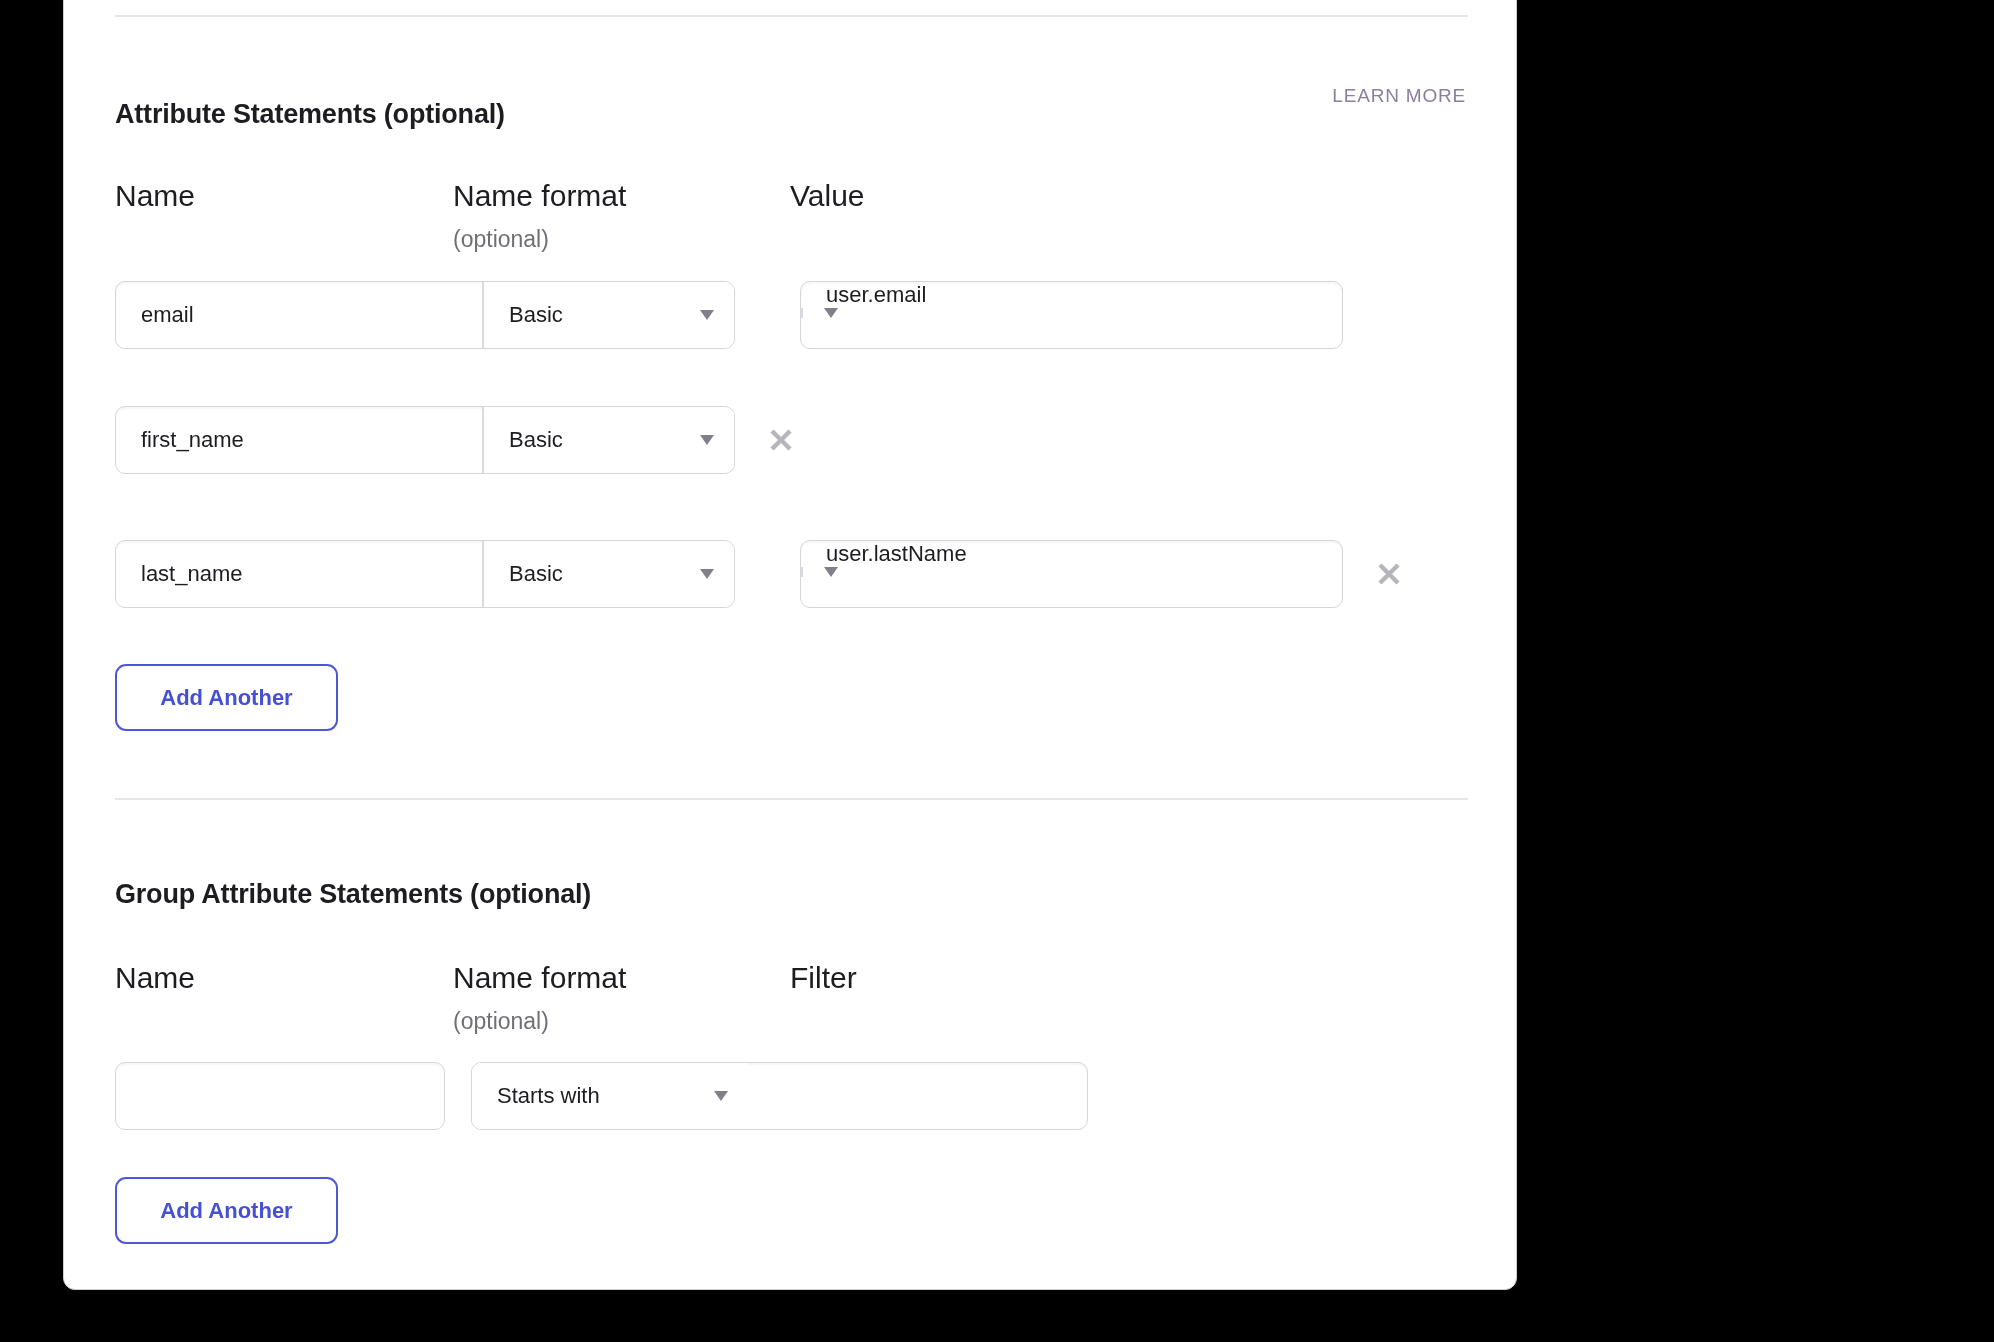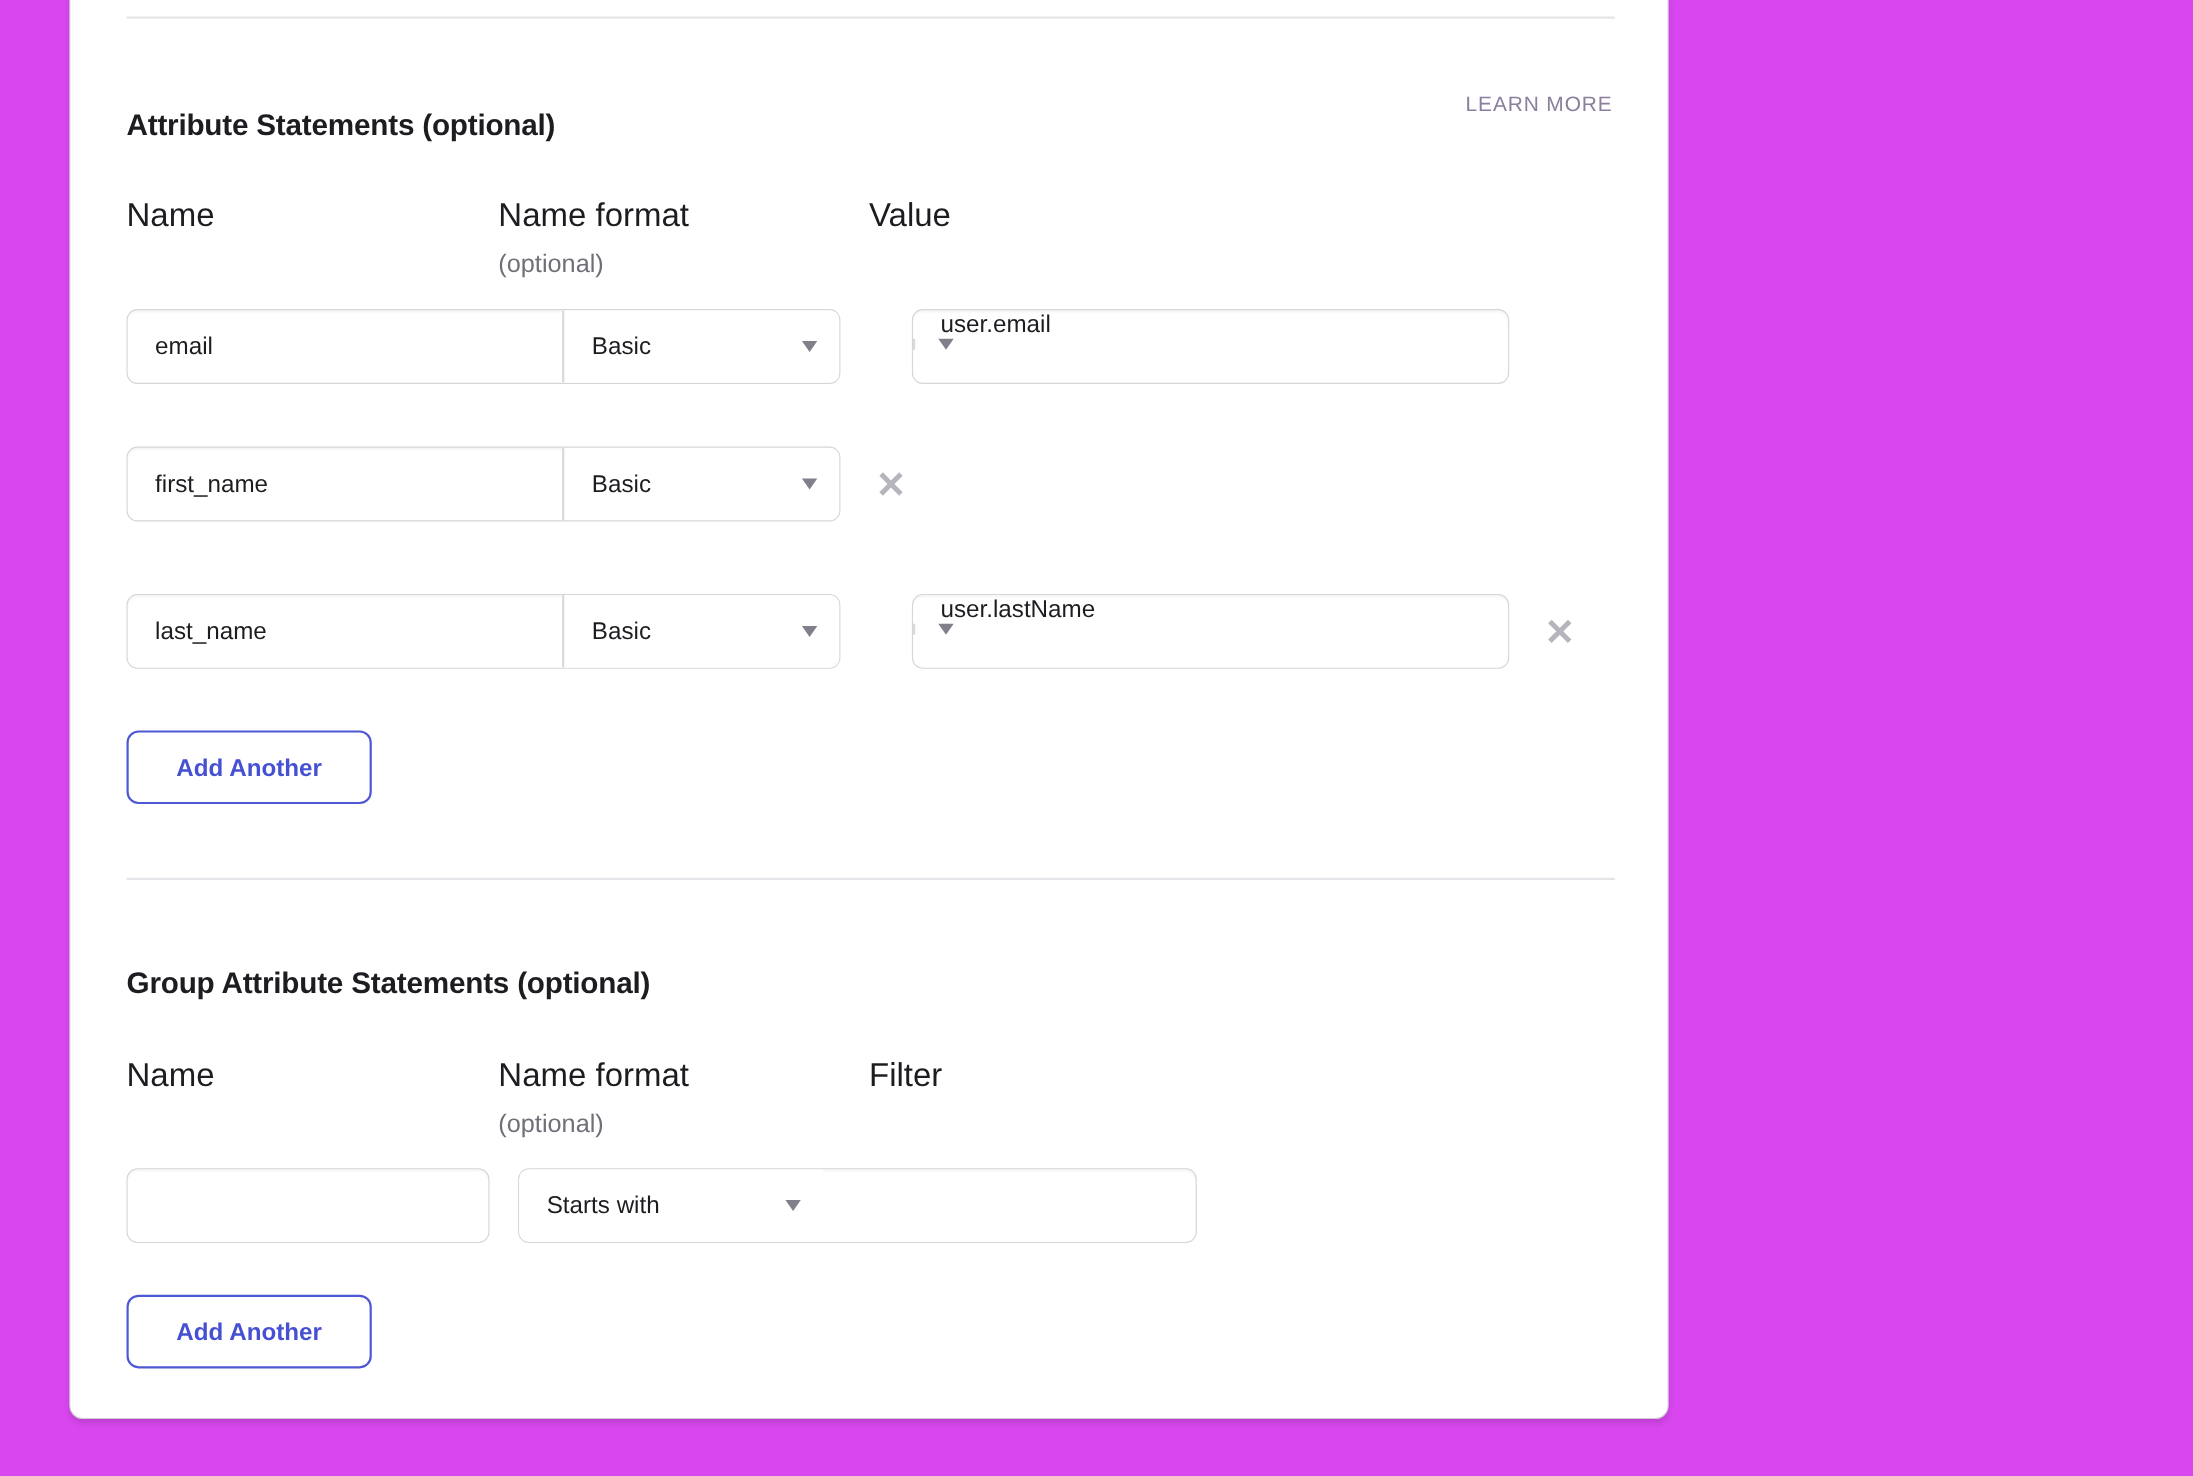--- a/index.html
+++ b/index.html
@@ -6,21 +6,21 @@
     margin: 0;
     padding: 0;
     background: #ffffff;
     font-family: "Liberation Sans", "DejaVu Sans", sans-serif;
   }
   .page {
     position: relative;
     width: 1994px;
     height: 1342px;
     overflow: hidden;
-    background: #d946ef;
+    background: #000000;
   }
   .card {
     position: absolute;
     left: 63px;
     top: -12px;
     width: 1454px;
     height: 1302px;
     background: #ffffff;
     border: 1px solid #cdcdd3;
     border-radius: 12px;
@@ -149,21 +149,21 @@
     display: flex;
     align-items: center;
     justify-content: center;
     width: 56px;
     cursor: pointer;
     background: #ffffff;
   }
 
   
   .w-name-1   { width: 366px; }
-  .w-format-1 { width: 252px; margin-left: 29px; }
+  .w-format-1 { width: 252px; }
   .w-value-in { width: 541px; }
   .m-combo-1  { margin-left: 65px; flex-direction: column; }
   
   .w-name-2   { width: 328px; }
   .w-format-2 { width: 290px; }
   .w-filter-sel { width: 276px; }
   .w-filter-in  { width: 339px; }
   .m-combo-2  { margin-left: 26px; justify-content: space-between; }
 
   .remove-btn {

